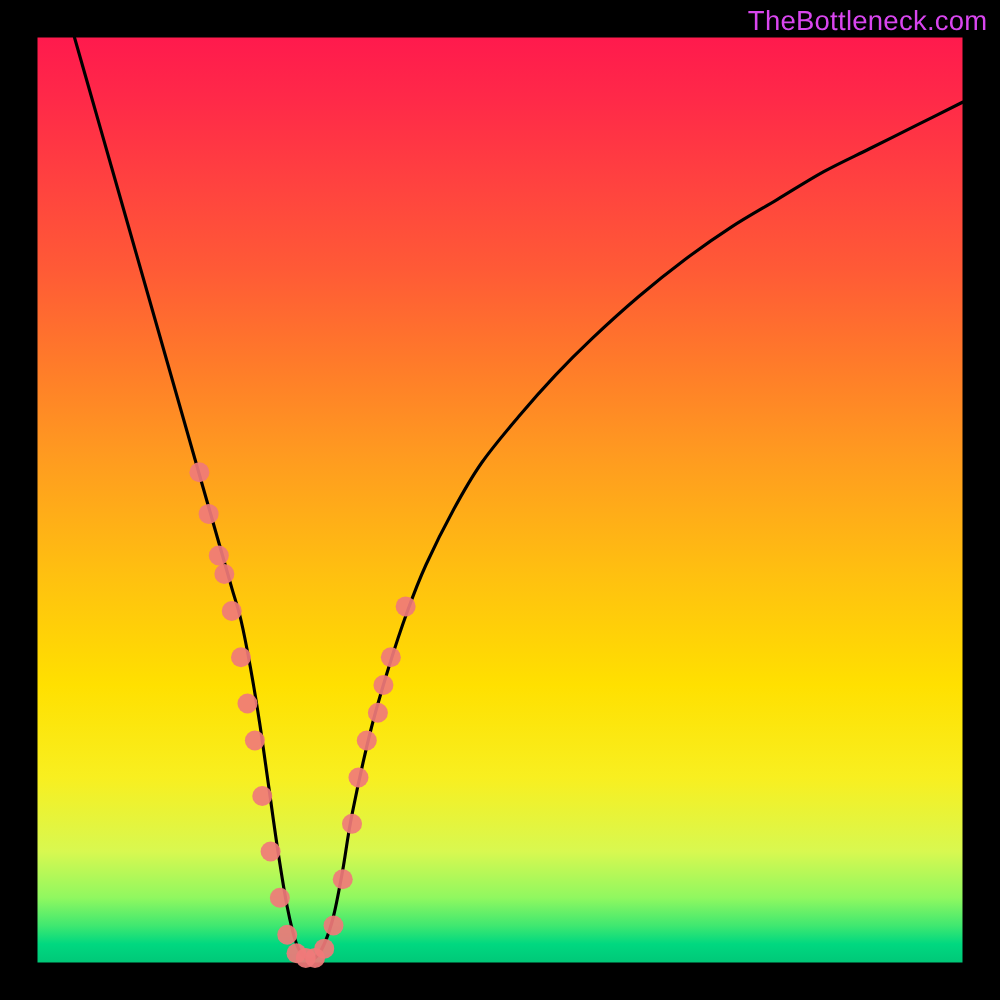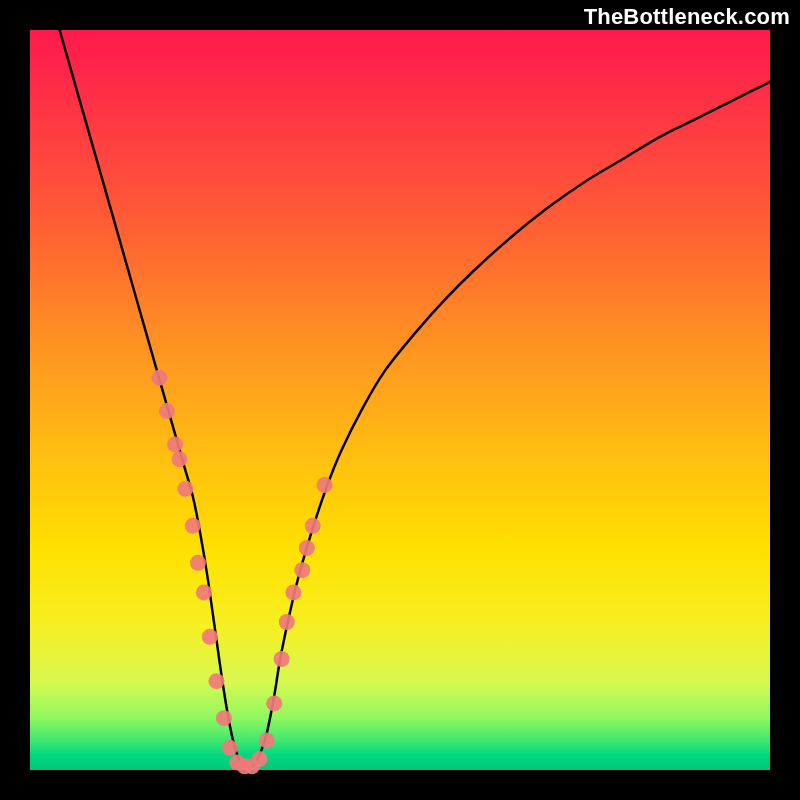--- a/index.html
+++ b/index.html
@@ -39,23 +39,23 @@
       #90f860 93%,
       #40e870 96%,
       #00d880 98%,
       #00c878 100%
     );
   }
   .watermark {
     position: absolute;
     top: 4px;
     right: 10px;
-    color: #ffffff;
+    color: #d946ef;
     font-size: 22px;
-    font-weight: 700;
+    font-weight: 400;
     letter-spacing: 0.2px;
     user-select: none;
   }
   svg.curve {
     position: absolute;
     left: 0;
     top: 0;
     width: 740px;
     height: 740px;
     overflow: visible;

